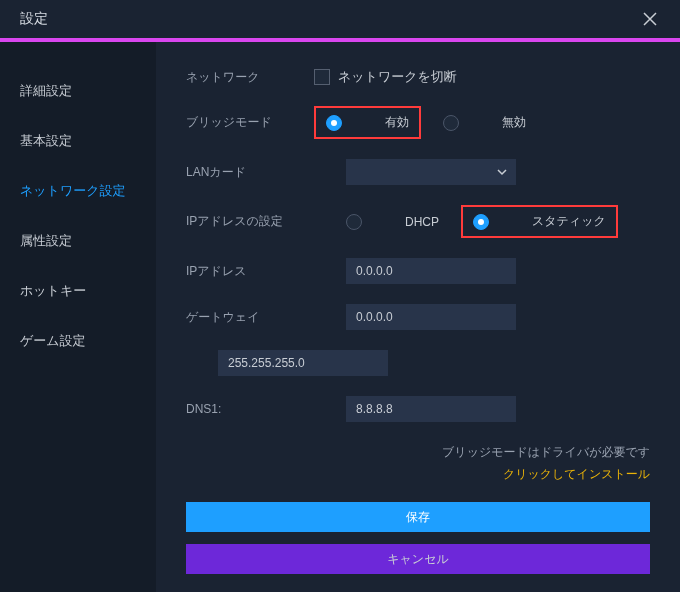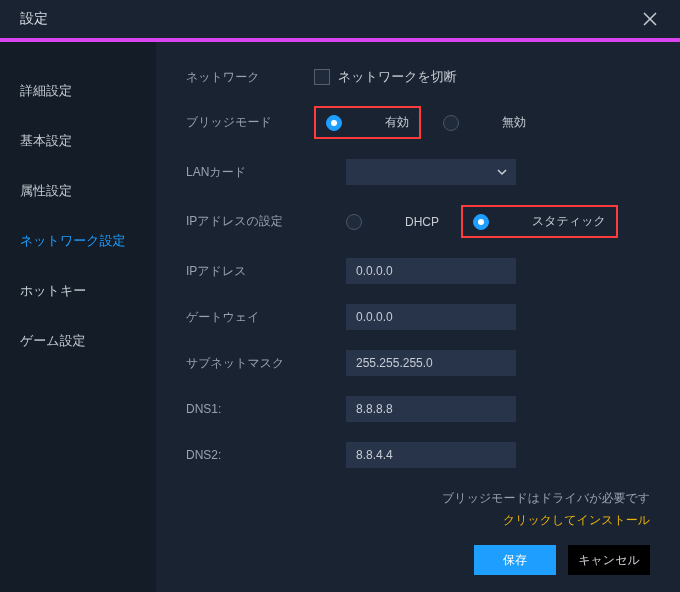--- a/index.html
+++ b/index.html
@@ -132,59 +132,60 @@
   }
   .note-block .link {
     color: #eab308;
     cursor: pointer;
   }
   .footer {
     display: flex;
     justify-content: flex-end;
     gap: 12px;
     padding: 14px 0 18px 0;
+    flex-direction: column;
   }
   .btn {
     min-width: 82px;
     height: 30px;
     display: flex;
     align-items: center;
     justify-content: center;
     font-size: 12px;
     cursor: pointer;
     border: none;
     font-family: inherit;
   }
   .btn-primary {
     background: #1e9fff;
     color: #fff;
   }
   .btn-secondary {
-    background: #000000;
+    background: #6d28d9;
     color: #c8cdd4;
   }
 </style>
 </head>
 <body>
 
 <div class="titlebar">
   <div class="title">設定</div>
   <div class="close-btn">
     <svg viewBox="0 0 14 14">
         <path d="M1 1 L13 13 M13 1 L1 13" stroke="#c8cdd4" stroke-width="1.5" fill="none"></path>
       </svg>
   </div>
 </div>
 
 <div class="body">
   <div class="sidebar">
     <div class="sidebar-item"><span>詳細設定</span></div>
     <div class="sidebar-item"><span>基本設定</span></div>
+    <div class="sidebar-item active"><span>ネットワーク設定</span></div>
     <div class="sidebar-item"><span>属性設定</span></div>
-    <div class="sidebar-item active"><span>ネットワーク設定</span></div>
     <div class="sidebar-item"><span>ホットキー</span></div>
     <div class="sidebar-item"><span>ゲーム設定</span></div>
   </div>
 
   <div class="main">
     <div class="form-area">
 
       <div class="row">
         <div class="label">ネットワーク</div>
         <div class="checkbox"></div>
@@ -240,36 +241,30 @@
         <input class="input" value="0.0.0.0" style="">
       </div>
 
       <div class="row">
         <div class="label">ゲートウェイ</div>
         <div style="width:32px;"></div>
         <input class="input" value="0.0.0.0" style="">
       </div>
 
       <div class="row">
-        <div class="label">サブネットマスク</div>
         <div style="width:32px;"></div>
         <input class="input" value="255.255.255.0" style="">
       </div>
 
       <div class="row">
         <div class="label">DNS1:</div>
         <div style="width:32px;"></div>
         <input class="input" value="8.8.8.8" style="">
       </div>
 
-      <div class="row">
-        <div class="label">DNS2:</div>
-        <div style="width:32px;"></div>
-        <input class="input" value="8.8.4.4" style="">
-      </div>
 
       <div class="note-block" style="margin-left:99px;text-align:right;">
         <div>ブリッジモードはドライバが必要です</div>
         <span class="link">クリックしてインストール</span>
       </div>
 
     </div>
 
     <div class="footer">
       <button class="btn btn-primary">保存</button>

